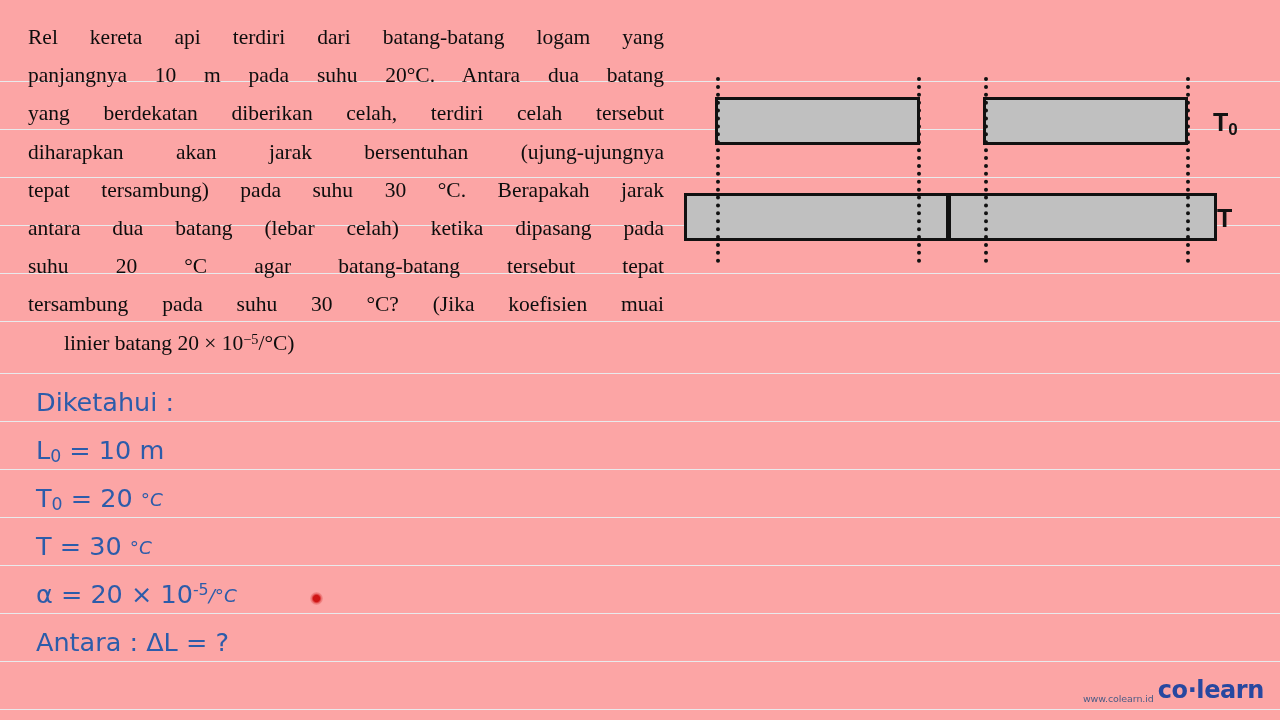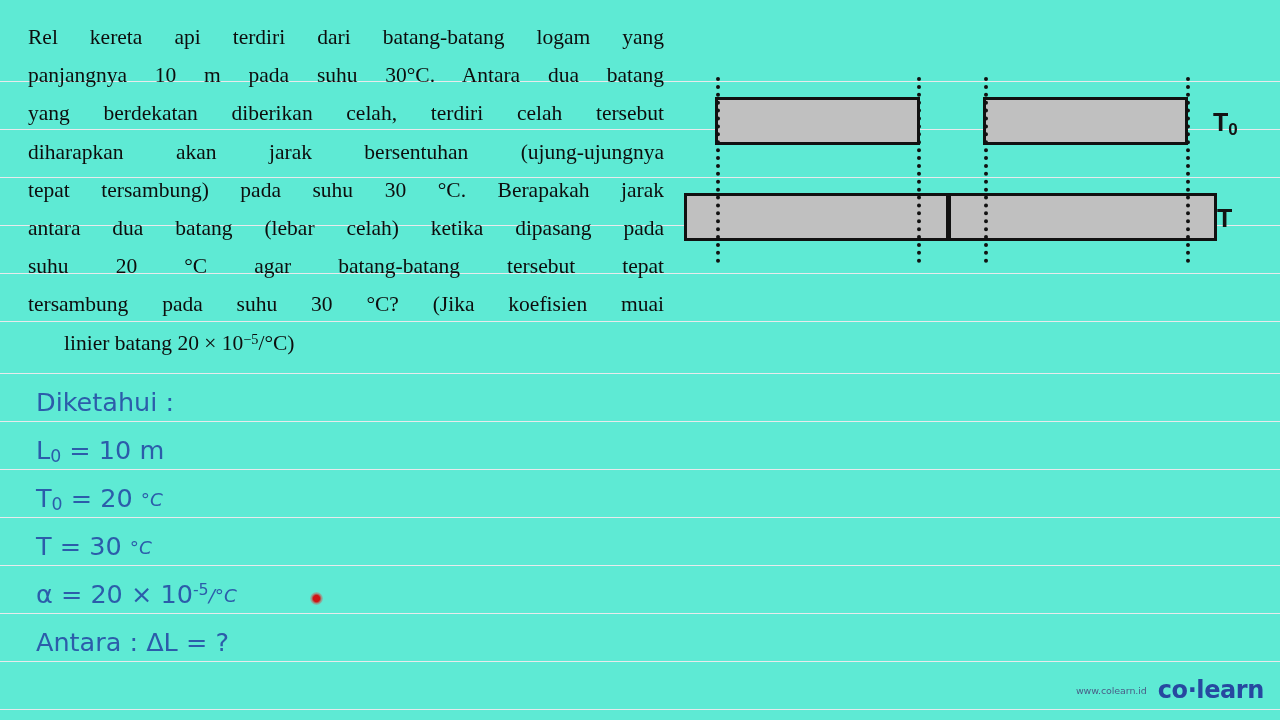--- a/index.html
+++ b/index.html
@@ -4,21 +4,21 @@
 <style>
   html, body {
     margin: 0;
     padding: 0;
     background: #ffffff;
   }
   #page {
     position: relative;
     width: 1280px;
     height: 720px;
-    background: #5eead4;
+    background: #fca5a5;
     overflow: hidden;
     font-family: "Liberation Serif", serif;
     text-decoration: underline;
   }
 
   
   .rule {
     position: absolute;
     left: 0;
     width: 1280px;
@@ -137,22 +137,22 @@
     border-radius: 50%;
     background: radial-gradient(circle at 50% 50%, #cf1414 0%, #cf1414 34%, rgba(220,60,60,0.42) 56%, rgba(235,130,130,0.12) 80%, rgba(255,255,255,0) 100%);
   }
 
   
   #watermark {
     position: absolute;
     right: 16px;
     bottom: 16px;
     display: flex;
-    align-items: center;
-    gap: 11px;
+    align-items: flex-end;
+    gap: 4px;
   }
   #wm-url {
     font-family: "DejaVu Sans", sans-serif;
     font-size: 9.5px;
     color: #4a5c86;
     letter-spacing: -0.1px;
   }
   #wm-logo {
     font-family: "DejaVu Sans", sans-serif;
     font-size: 24px;
@@ -178,21 +178,21 @@
       <div class="rule" style="top: 469px;"></div>
       <div class="rule" style="top: 517px;"></div>
       <div class="rule" style="top: 565px;"></div>
       <div class="rule" style="top: 613px;"></div>
       <div class="rule" style="top: 661px;"></div>
       <div class="rule" style="top: 709px;"></div>
     </div>
 
   <div id="question">
       <span class="ln">Rel kereta api terdiri dari batang-batang logam yang</span>
-      <span class="ln">panjangnya 10 m pada suhu 30°C. Antara dua batang</span>
+      <span class="ln">panjangnya 10 m pada suhu 20°C. Antara dua batang</span>
       <span class="ln">yang berdekatan diberikan celah, terdiri celah tersebut</span>
       <span class="ln">diharapkan akan jarak bersentuhan (ujung-ujungnya</span>
       <span class="ln">tepat tersambung) pada suhu 30 °C. Berapakah jarak</span>
       <span class="ln">antara dua batang (lebar celah) ketika dipasang pada</span>
       <span class="ln">suhu 20 °C agar batang-batang tersebut tepat</span>
       <span class="ln">tersambung pada suhu 30 °C? (Jika koefisien muai</span>
       <span class="ln last"><span>linier batang 20 ×  10</span><sup>−5</sup><span>/°C)</span></span>
     </div>
 
   <div id="diagram">

